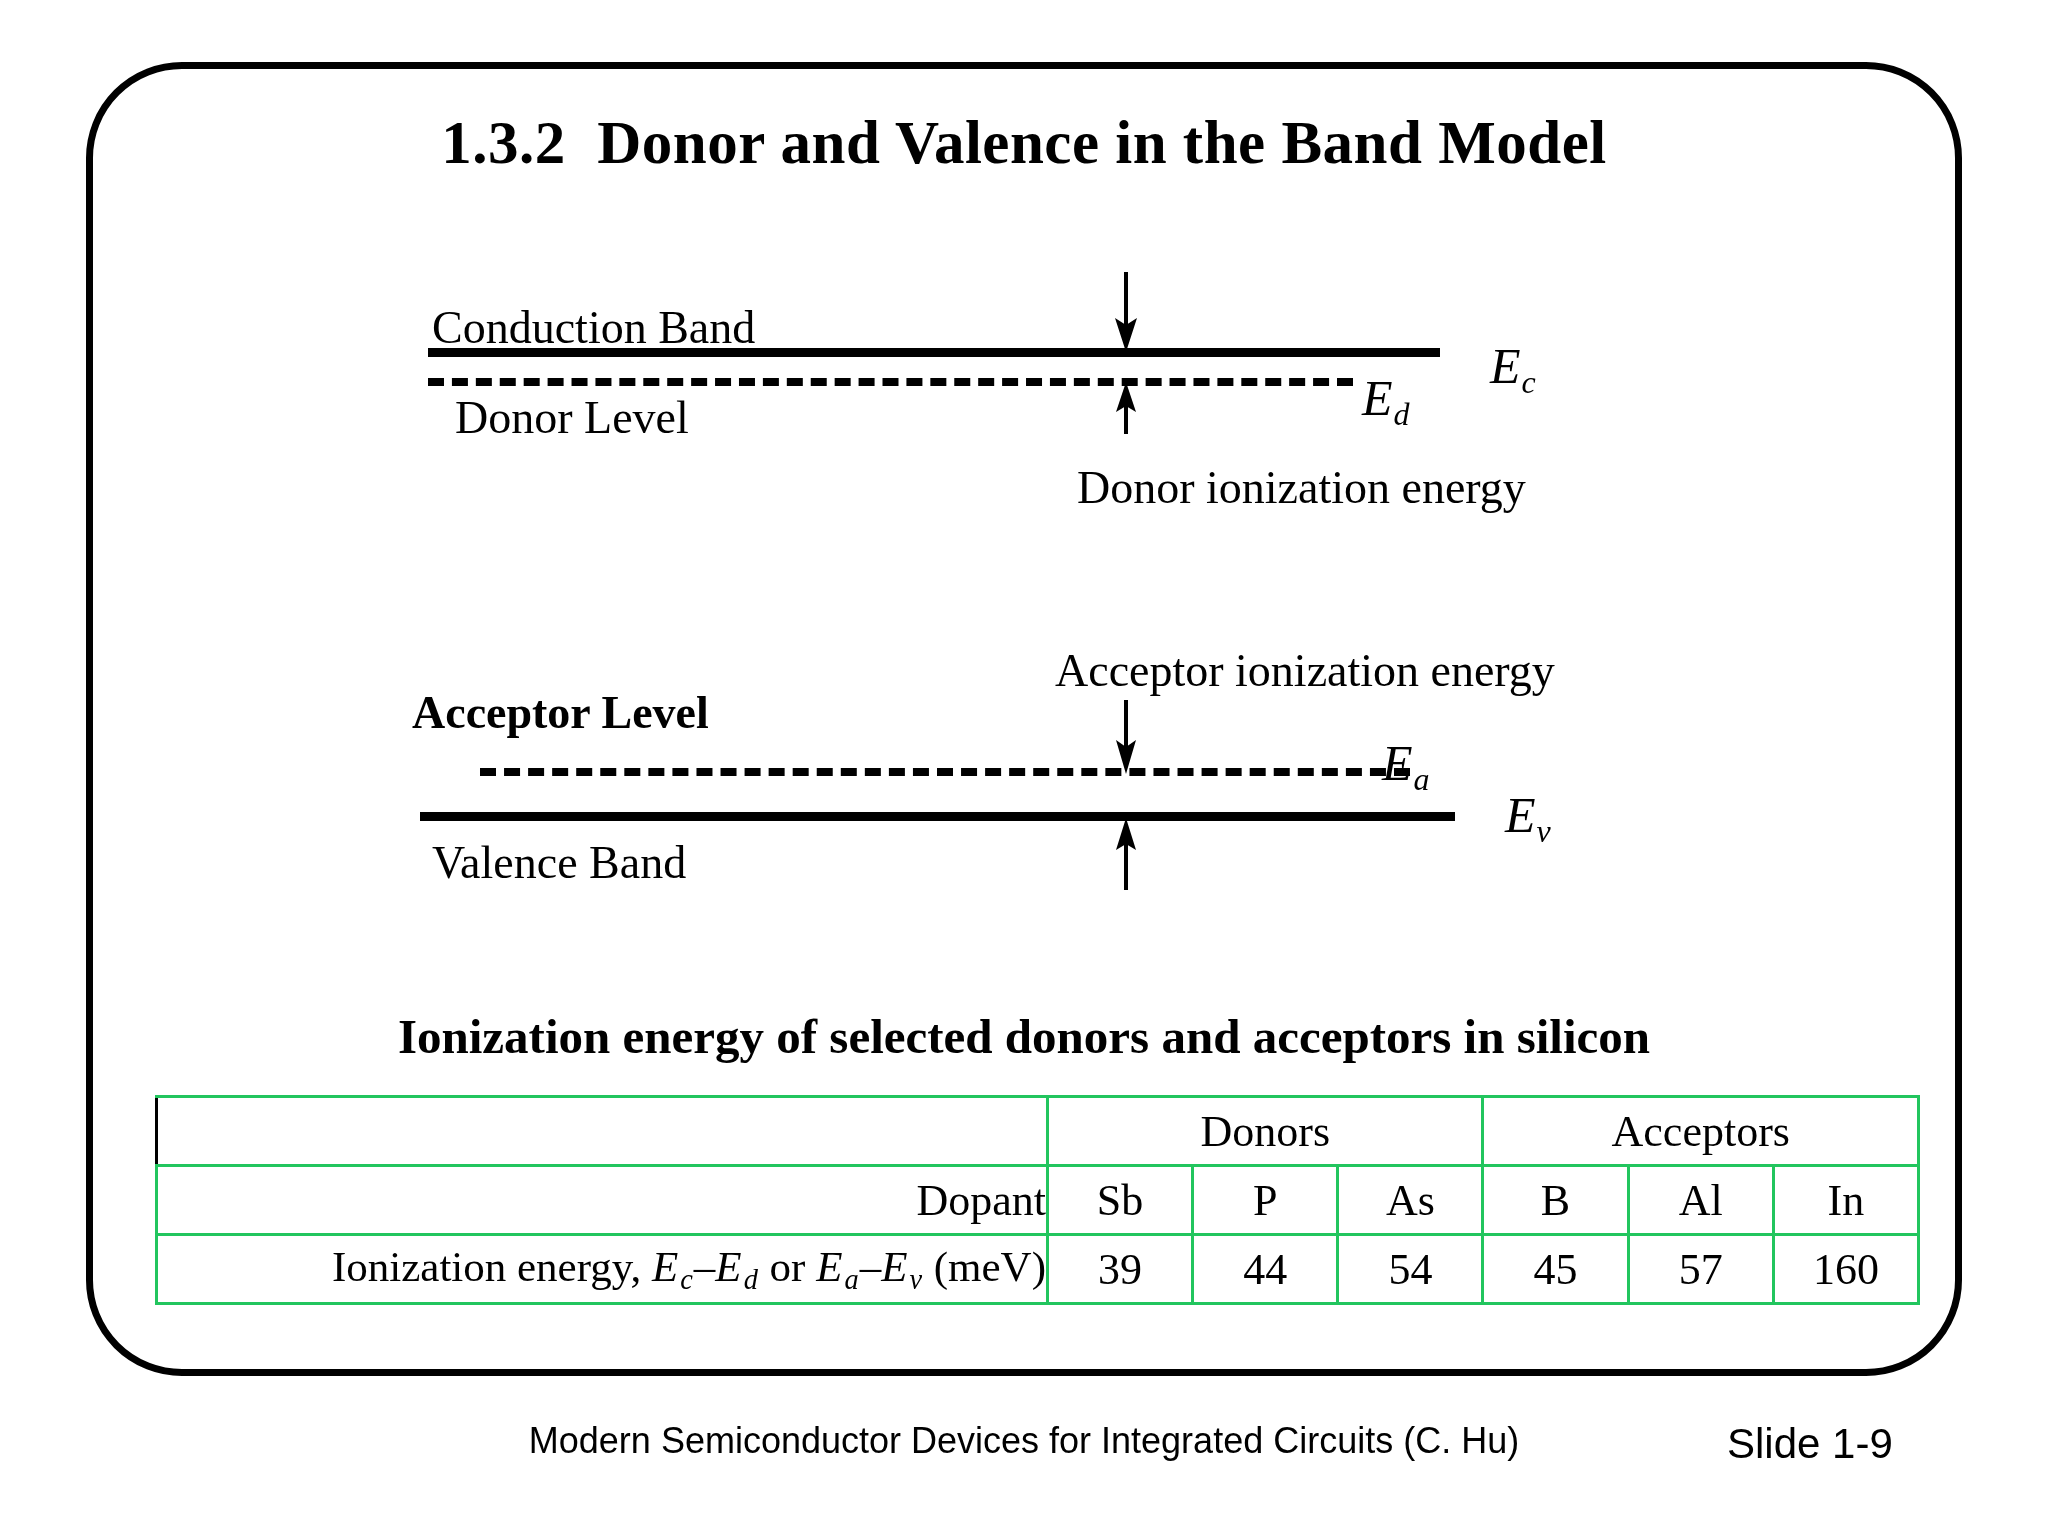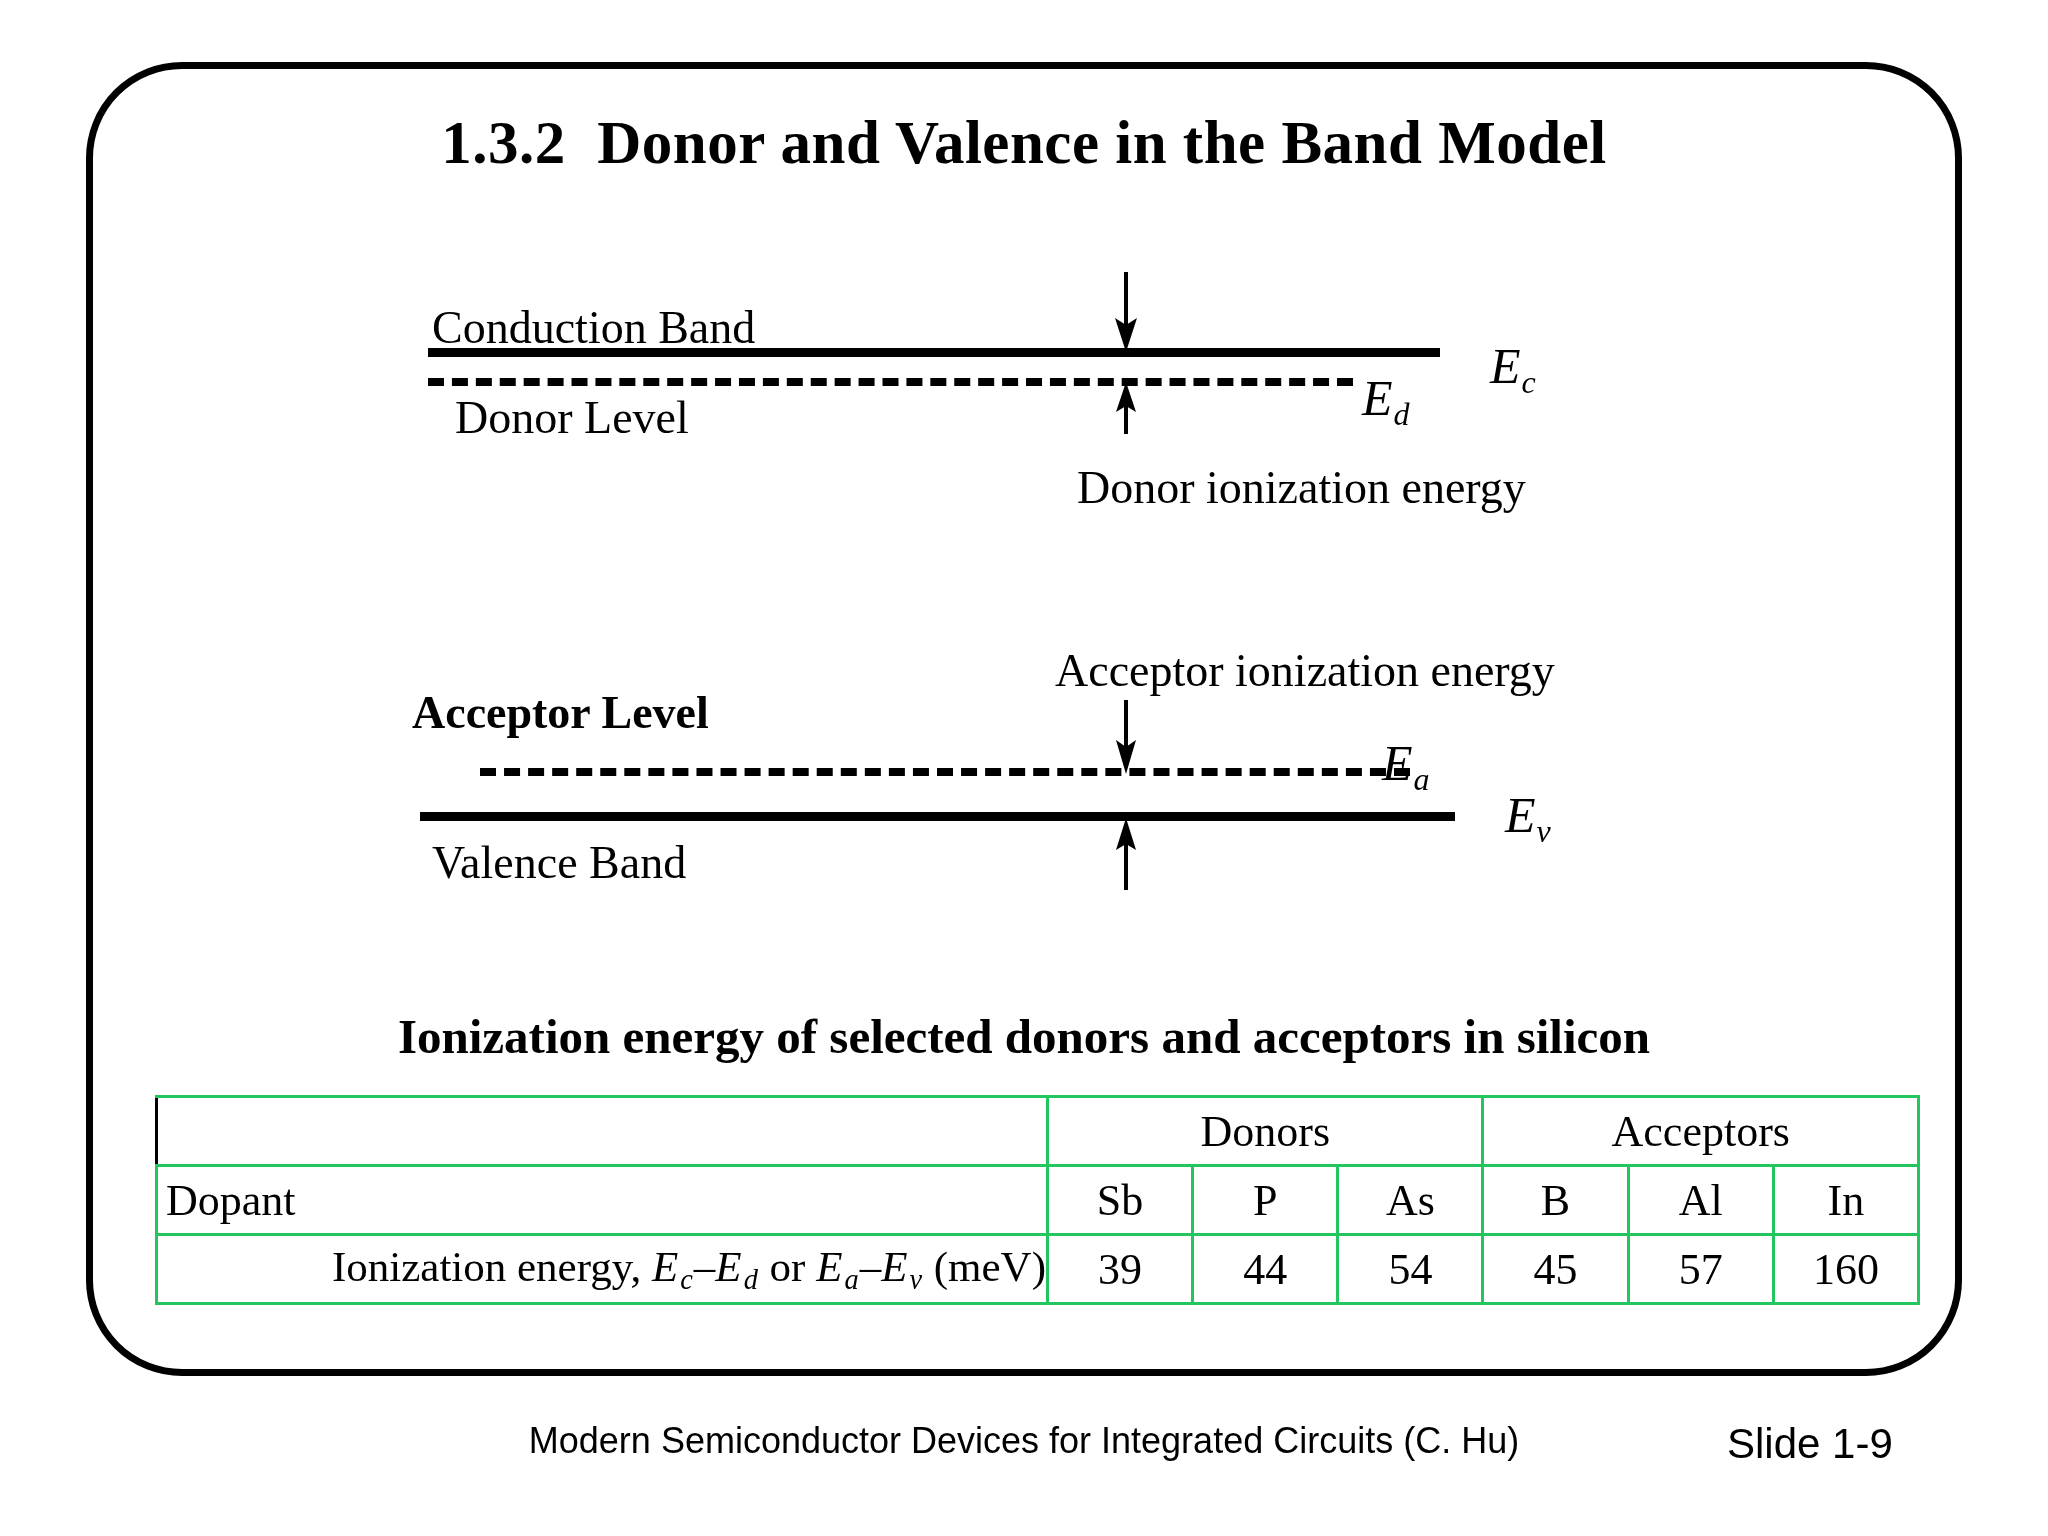--- a/index.html
+++ b/index.html
@@ -103,21 +103,21 @@
   }
   #dopant-table td {
     border: 3px solid #22c55e;
     text-align: center;
     padding: 0;
     height: 66px;
     font-family: "Liberation Serif", "DejaVu Serif", serif;
   }
   #dopant-table td.blank-cell { border-left: 3px solid #000000; }
   #dopant-table td.label-cell {
-    text-align: left;
+    text-align: right;
     padding-left: 8px;
   }
   #dopant-table td.formula-cell {
     text-align: right;
     padding-left: 12px;
     white-space: nowrap;
     font-size: 43px;
   }
   #dopant-table td.formula-cell i { font-style: italic; }
   #dopant-table td.formula-cell sub {

